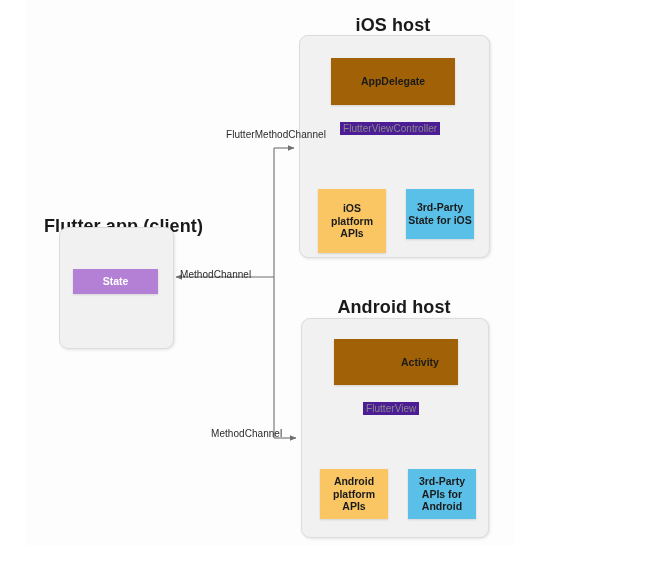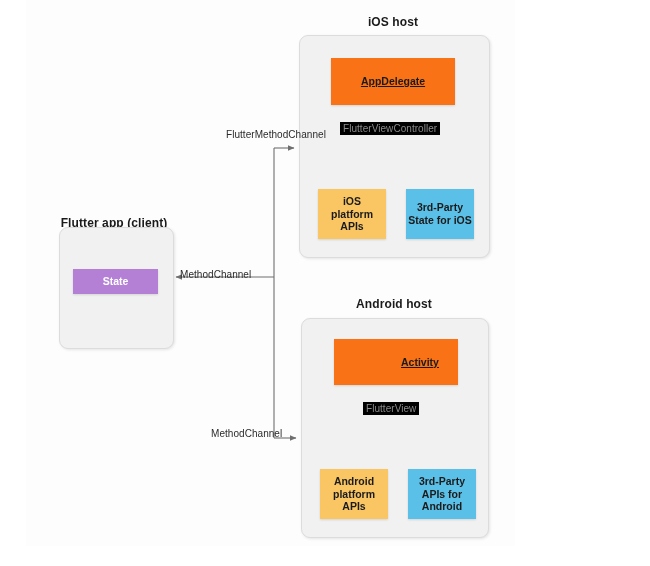--- a/index.html
+++ b/index.html
@@ -45,42 +45,42 @@
   }
   .app-box {
     position: absolute;
     background: #f1f1f1;
     border: 1px solid #dcdcdc;
     border-radius: 9px;
     box-shadow: 1px 1px 3px rgba(0,0,0,0.10);
   }
   .host-title {
     position: absolute;
-    font-size: 12px;
+    font-size: 18px;
     font-weight: bold;
     color: #1a1a1a;
     text-align: center;
     white-space: nowrap;
     letter-spacing: 0.1px;
   }
   
   .node {
     position: absolute;
     display: flex;
     align-items: center;
     justify-content: center;
     text-align: center;
     font-size: 10.5px;
     font-weight: bold;
     color: #1a1a1a;
     line-height: 1.22;
     box-sizing: border-box;
     box-shadow: 0 1px 2px rgba(0,0,0,0.12);
   }
-  .node.green { background: #f97316; text-decoration: underline; }
+  .node.green { background: #a16207; }
   .node.orange { background: #f9c663; }
   .node.blue  { background: #5bc0e7; }
   .node.purple {
     background: #b480d6;
     color: #ffffff;
     font-weight: bold;
     font-size: 10.5px;
   }
   .node span { display: block; }
   
@@ -88,21 +88,21 @@
     position: absolute;
     font-size: 10px;
     color: #2b2b2b;
     white-space: nowrap;
     letter-spacing: 0.05px;
   }
   .inner-label {
     position: absolute;
     font-size: 10px;
     color: #8a8a8a;
-    background: #000000;
+    background: #4c1d95;
     padding: 1px 3px;
     white-space: nowrap;
     letter-spacing: 0.05px;
   }
 </style>
 </head>
 <body>
 
 <div id="canvas">
 
@@ -153,21 +153,21 @@
   <div class="host-title" style="left:323px; top:15px; width:140px;">iOS host</div>
 
   <div class="host-box" style="left:299px; top:35px; width:189px; height:221px;"></div>
 
   <div class="node green" style="left:331px; top:58px; width:124px; height:47px;">
     <span>AppDelegate</span>
   </div>
 
   <div class="inner-label" style="left:340px; top:122px;">FlutterViewController</div>
 
-  <div class="node orange" style="left:318px; top:189px; width:68px; height:50px;justify-content:center;">
+  <div class="node orange" style="left:318px; top:189px; width:68px; height:64px;justify-content:center;">
     <div>
       <span>iOS</span>
       <span>platform</span>
       <span>APIs</span>
     </div>
   </div>
 
   <div class="node blue" style="left:406px; top:189px; width:68px; height:50px;">
     <div>
       <span>3rd-Party</span>

